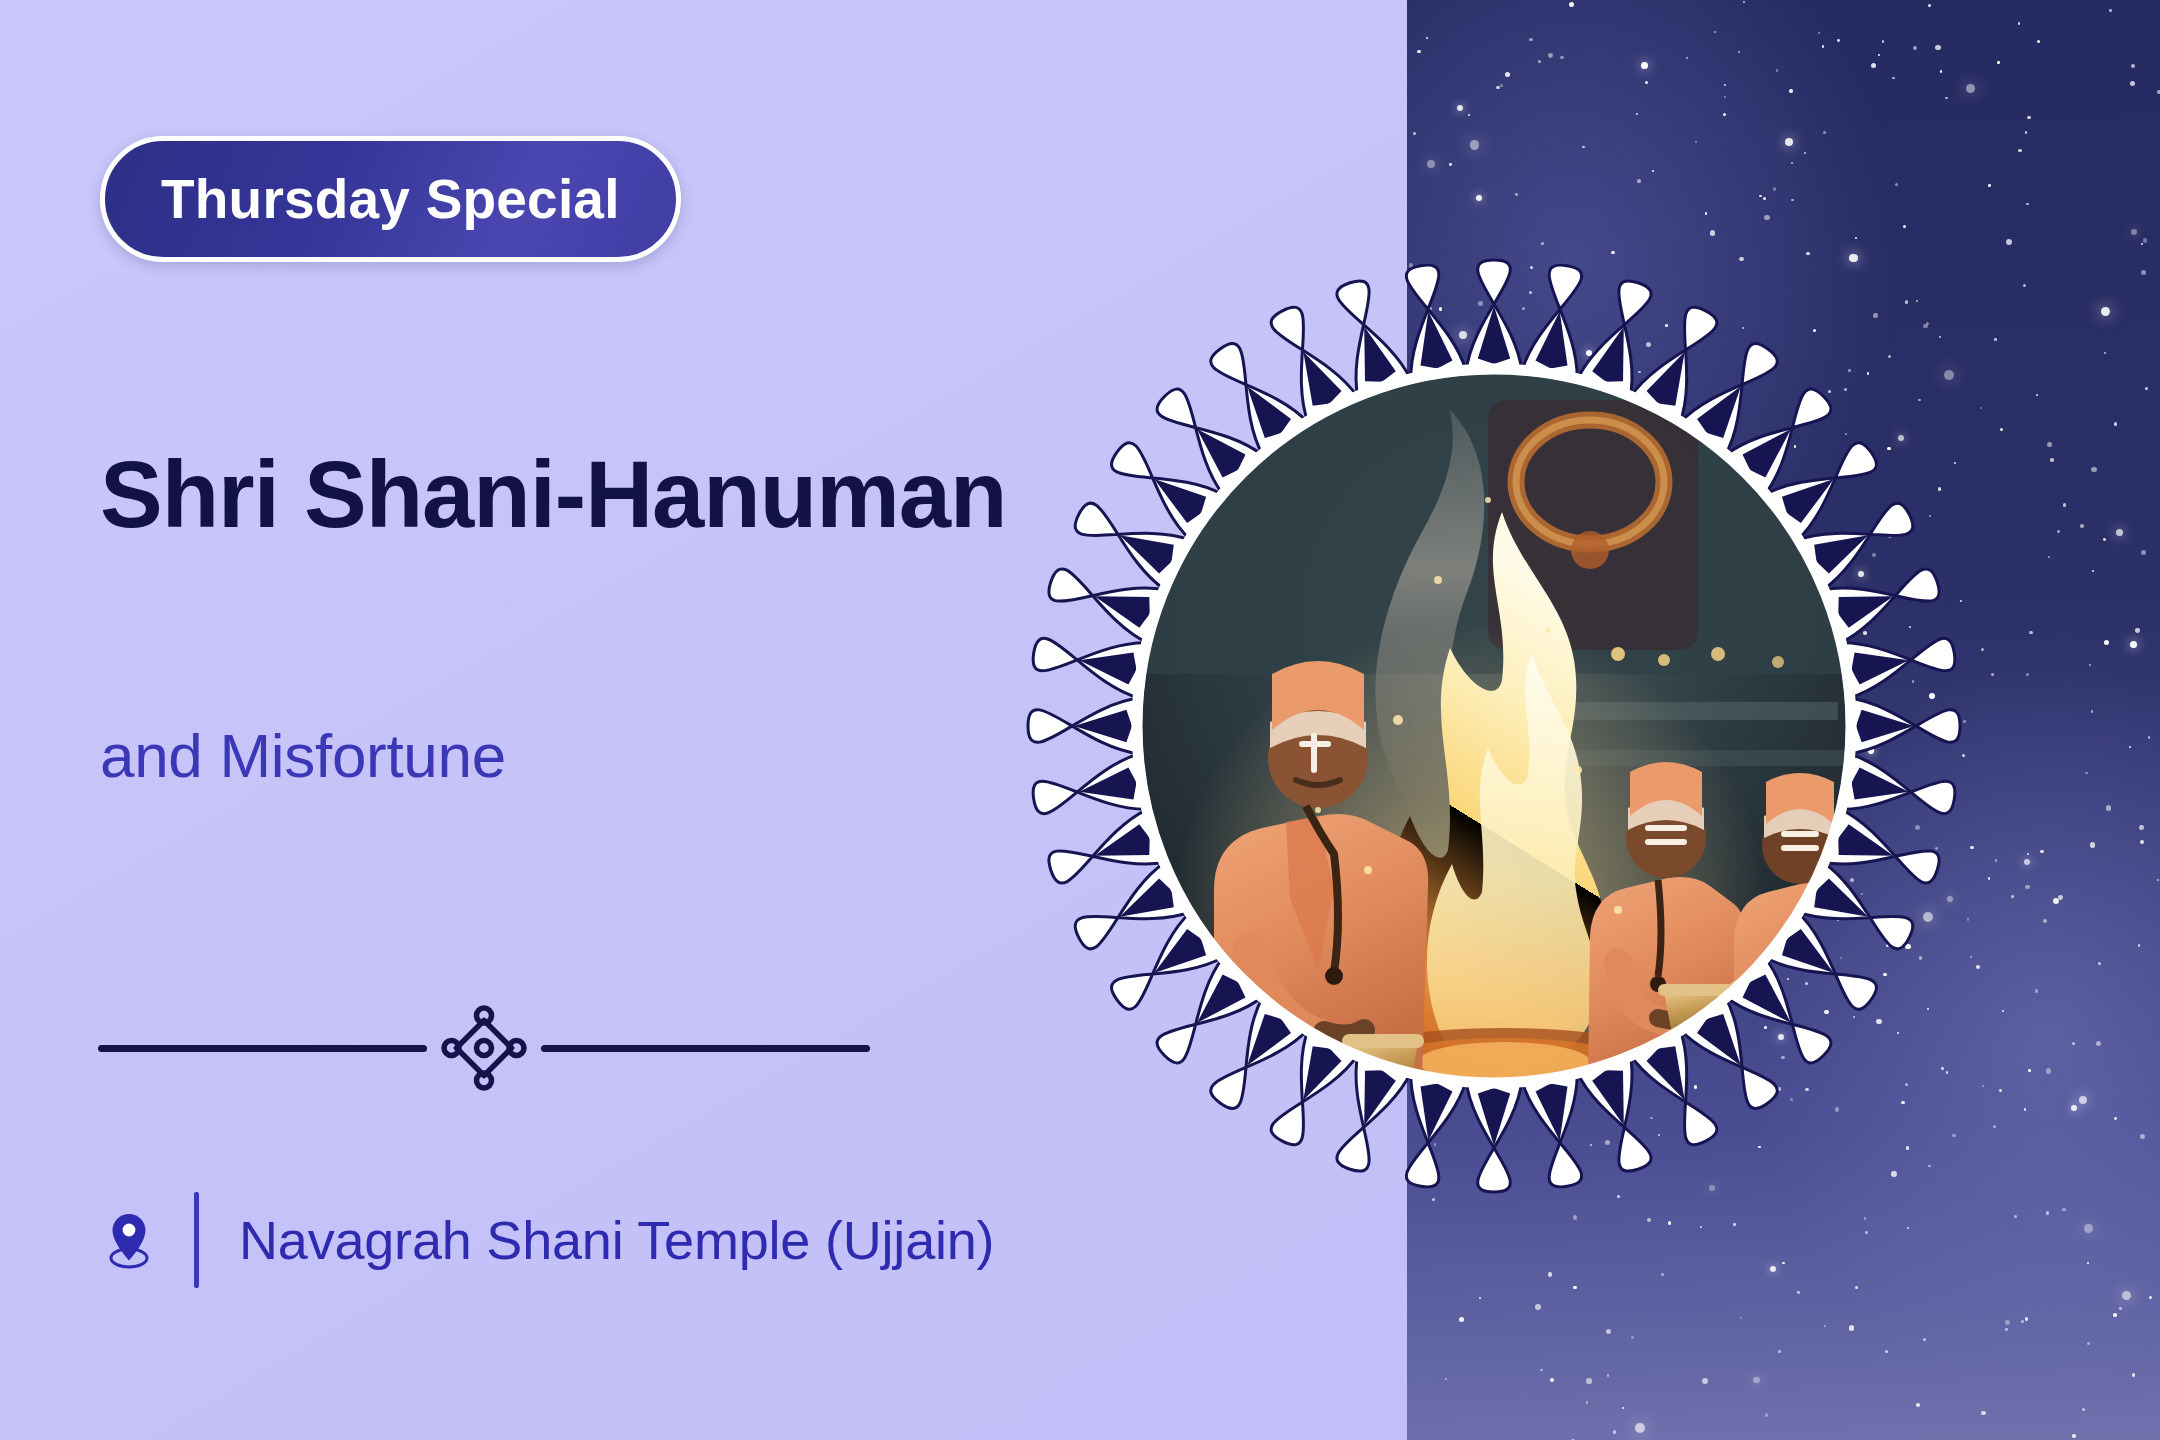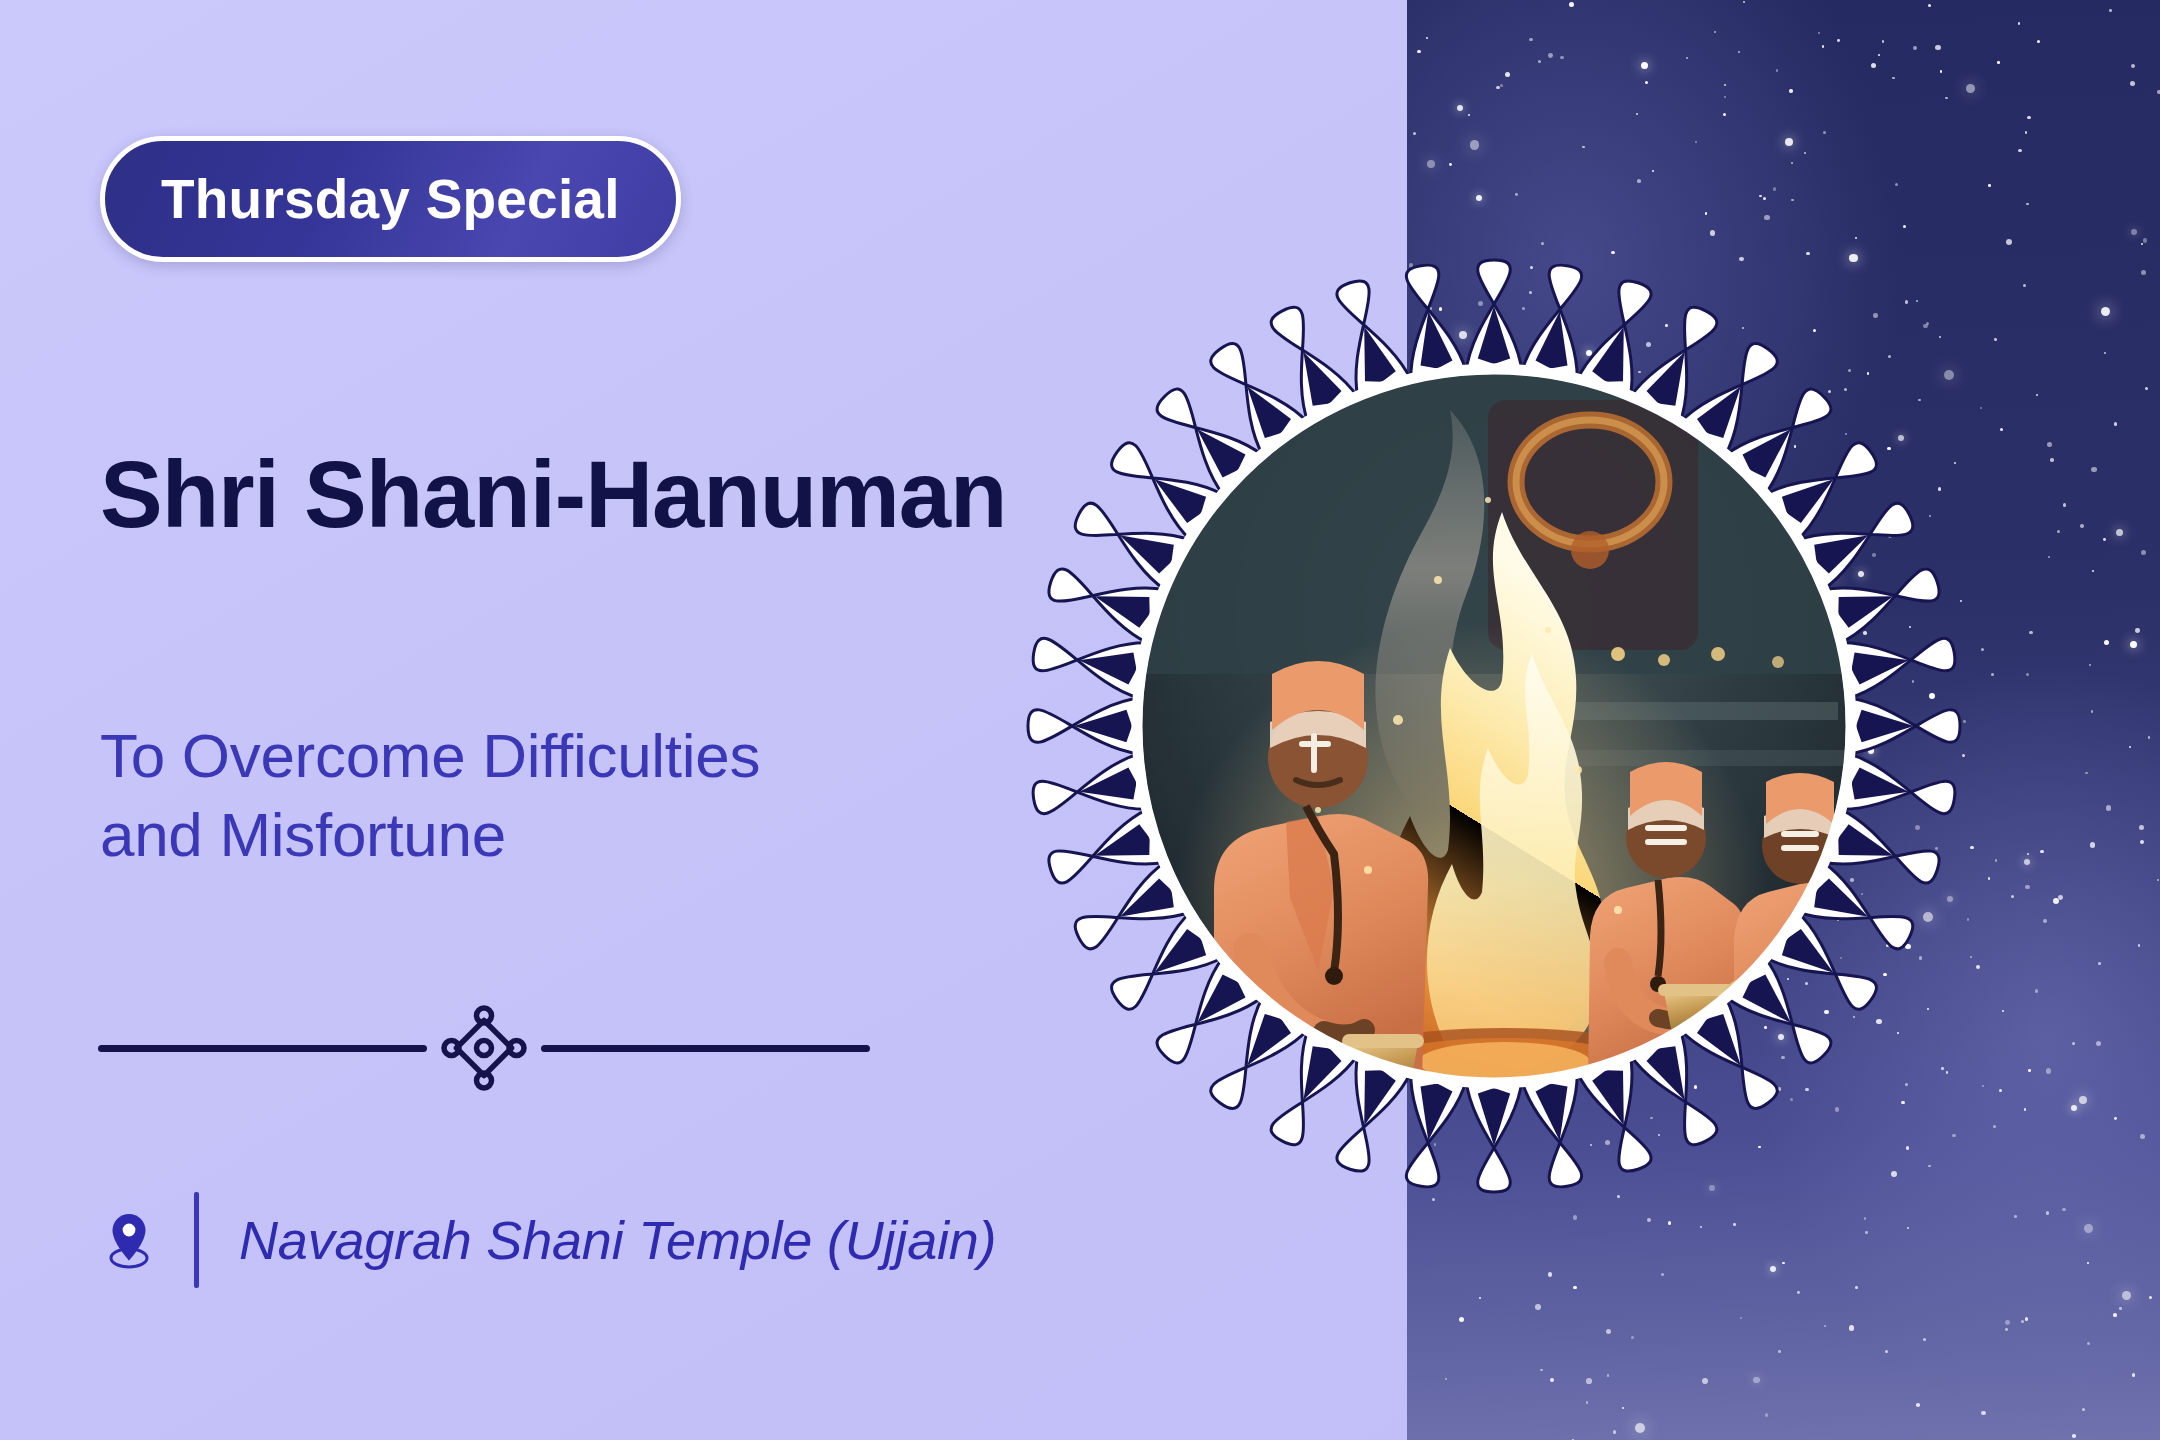--- a/index.html
+++ b/index.html
@@ -58,21 +58,21 @@
   .divider{
     position:absolute;left:98px;top:1018px;width:772px;height:60px;
     display:flex;align-items:center;
   }
   .divider .rule{flex:1;height:7px;background:#15124c;border-radius:4px;}
   .divider .orn{width:86px;height:86px;margin:0 14px;flex:none;}
 
   
   .location{
     position:absolute;left:98px;top:1190px;height:100px;
-    display:flex;align-items:center;font-style:italic;
+    display:flex;align-items:center;
   }
   .pin{width:62px;height:62px;flex:none;}
   .loc-sep{width:5px;height:96px;background:#3b38b8;margin:0 40px 0 34px;flex:none;border-radius:2px;}
   .loc-text{color:#2f2bb0;font-size:54px;font-weight:normal;white-space:nowrap;letter-spacing:-.2px;}
 
   
   .mandala{
     position:absolute;left:1018px;top:250px;width:952px;height:952px;
   }
   .mandala svg{display:block;width:952px;height:952px;}
@@ -86,21 +86,20 @@
 
     <div class="badge">
       <span class="badge-label">Thursday Special</span>
     </div>
 
     <div class="headline">
       <div>Shri Shani-Hanuman</div>
     </div>
 
     <div class="subhead">
-      <div>To Overcome Difficulties</div>
       <div>and Misfortune</div>
     </div>
 
     <div class="divider">
       <span class="rule"></span>
       <span class="orn">
         <svg viewBox="0 0 86 86" xmlns="http://www.w3.org/2000/svg">
           <g fill="none" stroke="#15124c" stroke-width="5.5" stroke-linejoin="round">
             <rect x="23.5" y="23.5" width="39" height="39" transform="rotate(45 43 43)"></rect>
           </g>

